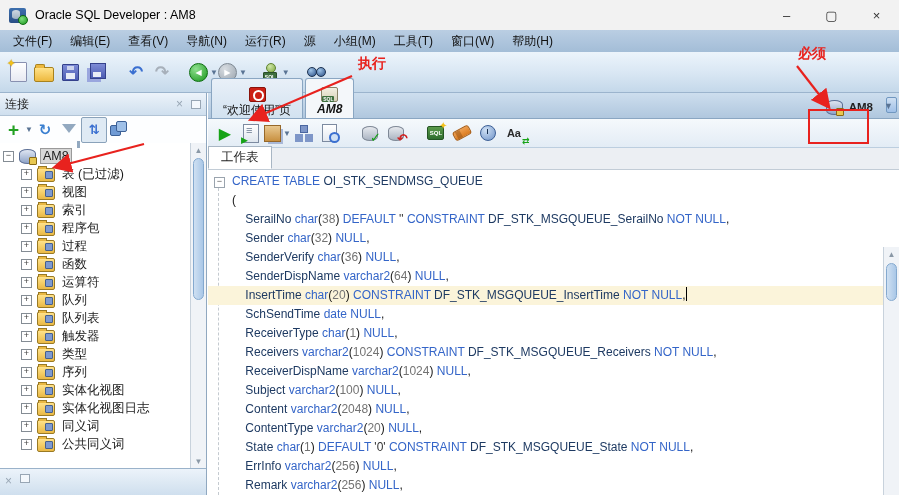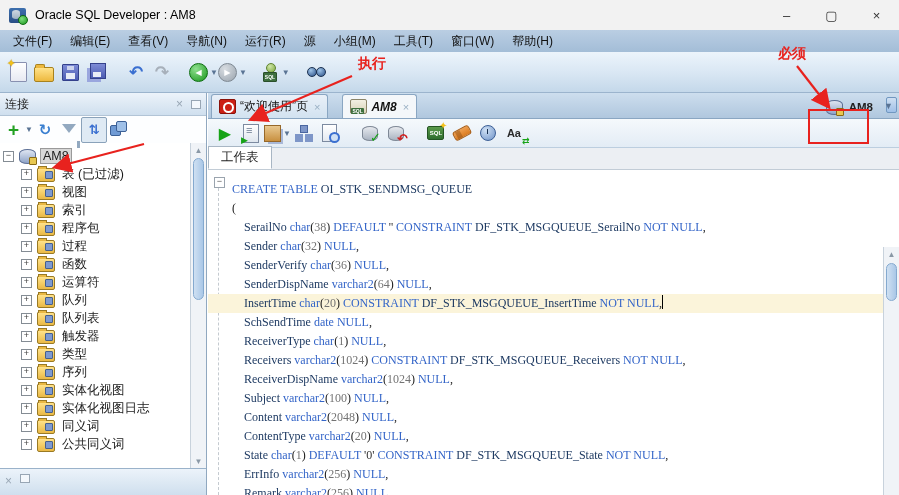--- a/index.html
+++ b/index.html
@@ -105,21 +105,21 @@
   .vscroll{position:absolute;background:#f0f3f7;border-left:1px solid #c8d2dc;}
   .sb-arrow{width:100%;height:14px;display:flex;align-items:center;justify-content:center;font-size:8px;color:#8a98a6;}
   .sb-thumb{position:absolute;left:2px;right:2px;border-radius:6px;background:linear-gradient(90deg,#cfe0f2,#a9c7e7);border:1px solid #84a9cf;}
   .tree-scroll{right:0;top:50px;bottom:27px;width:15px;}
   .reports-header{position:absolute;left:0;bottom:0;width:100%;height:27px;background:linear-gradient(#ecf3fa,#cfdfee);border-top:1px solid #9ab2ca;display:flex;align-items:flex-start;padding:5px 5px 0 5px;box-sizing:border-box;}
   .reports-header .ph-title{flex:1;}
 
   
   .editor-panel{left:208px;top:93px;width:691px;height:402px;}
   .tabbar{position:absolute;left:0;top:0;width:100%;height:26px;background:linear-gradient(#cuddfa,#b0c7de);background:linear-gradient(#cddeee,#b0c7de);border-bottom:1px solid #8aa6c2;display:flex;align-items:flex-end;padding-left:3px;box-sizing:border-box;}
-  .tab{height:23px;display:flex;align-items:center;padding:0 7px;margin-right:14px;background:linear-gradient(#e9f0f8,#d2e2f0);border:1px solid #8aa6c2;border-bottom:none;border-radius:3px 3px 0 0;}
+  .tab{height:23px;display:flex;align-items:center;padding:8px 7px;margin-right:2px;background:linear-gradient(#e9f0f8,#d2e2f0);border:1px solid #8aa6c2;border-bottom:none;border-radius:3px 3px 0 0;flex-direction:column;}
   .tab.active{background:#f4f7fa;}
   .tab-label{margin:0 4px;color:#111;}
   .tab.active .tab-label{font-style:italic;font-weight:bold;}
   .tab-close{color:#9ab0c4;font-size:11px;margin-left:2px;}
   .ico-oracle{width:15px;height:13px;background:#cc2015;border:1px solid #8a120a;border-radius:2px;position:relative;flex:none;}
   .ico-oracle::after{content:"";position:absolute;left:3px;top:2px;width:7px;height:7px;border:2px solid #fff;border-radius:50%;}
   .ico-wsheet{width:15px;height:13px;background:linear-gradient(#f2efe2,#d8d2b8);border:1px solid #8a8468;border-radius:2px;position:relative;flex:none;}
   .ico-wsheet::after{content:"SQL";position:absolute;left:0px;bottom:-1px;font-size:5px;font-weight:bold;color:#fff;background:#3e6f3e;padding:0 1px;border-radius:1px;}
   .tab-overflow{position:absolute;right:2px;top:4px;width:9px;height:14px;background:linear-gradient(#cfe0f2,#9fc0e8);border:1px solid #7097c0;border-radius:2px;}
 
@@ -133,21 +133,21 @@
   .conn-caret{position:absolute;right:6px;top:8px;font-size:9px;color:#5a7494;}
 
   .subtabs{position:absolute;left:0;top:55px;width:100%;height:22px;background:#eceff3;border-bottom:1px solid #c2ccd6;display:flex;align-items:flex-end;box-sizing:border-box;}
   .subtab{height:21px;line-height:21px;padding:0 12px;font-size:12.5px;color:#222;border-right:1px solid #d4dae2;}
   .subtab.active{background:#fff;border:1px solid #a8b6c4;border-bottom:1px solid #fff;}
 
   .code-area{position:absolute;left:0;top:77px;width:100%;bottom:0;background:#fff;}
   .gutter{position:absolute;left:0;top:0;width:24px;bottom:0;background:#fff;}
   .fold-box{position:absolute;left:6px;top:7px;width:9px;height:9px;border:1px solid #9aa4ae;background:#fff;font-size:9px;line-height:7px;text-align:center;color:#555;}
   .fold-line{position:absolute;left:10px;top:18px;bottom:0;border-left:1px dashed #c4cad0;}
-  .code{position:absolute;left:24px;top:0;right:16px;bottom:0;font-family:Liberation Serif, serif;font-size:12px;line-height:19px;white-space:pre;padding-top:10px;}
+  .code{position:absolute;left:24px;top:0;right:16px;bottom:0;font-family:Liberation Sans, sans-serif;font-size:12px;line-height:19px;white-space:pre;padding-top:2px;}
   .code-line{height:19px;}
   .code-line.current{background:#fbf4da;margin-left:-24px;padding-left:24px;margin-right:-16px;}
   .tk-k{color:#3465c8;}
   .tk-i{color:#1e3a62;}
   .tk-n{color:#737373;text-align:center;}
   .tk-p{color:#1a1a1a;}
   .tk-s{color:#333333;}
   .caret{display:inline-block;width:1px;height:14px;background:#000;vertical-align:-2px;}
   .editor-scroll{right:0;top:77px;bottom:0;width:15px;}
 
@@ -414,21 +414,21 @@
       </div>
       <div class="code"><div class="code-line"><span class="tk-k">CREATE TABLE</span><span class="tk-p"> </span><span class="tk-i">OI_STK_SENDMSG_QUEUE</span></div><div class="code-line"><span class="tk-p">(</span></div><div class="code-line"><span class="tk-p">    </span><span class="tk-i">SerailNo</span><span class="tk-p"> </span><span class="tk-k">char</span><span class="tk-p">(</span><span class="tk-n">38</span><span class="tk-p">) </span><span class="tk-k">DEFAULT</span><span class="tk-p"> </span><span class="tk-s">''</span><span class="tk-p"> </span><span class="tk-k">CONSTRAINT</span><span class="tk-p"> </span><span class="tk-i">DF_STK_MSGQUEUE_SerailNo</span><span class="tk-p"> </span><span class="tk-k">NOT NULL</span><span class="tk-p">,</span></div><div class="code-line"><span class="tk-p">    </span><span class="tk-i">Sender</span><span class="tk-p"> </span><span class="tk-k">char</span><span class="tk-p">(</span><span class="tk-n">32</span><span class="tk-p">) </span><span class="tk-k">NULL</span><span class="tk-p">,</span></div><div class="code-line"><span class="tk-p">    </span><span class="tk-i">SenderVerify</span><span class="tk-p"> </span><span class="tk-k">char</span><span class="tk-p">(</span><span class="tk-n">36</span><span class="tk-p">) </span><span class="tk-k">NULL</span><span class="tk-p">,</span></div><div class="code-line"><span class="tk-p">    </span><span class="tk-i">SenderDispName</span><span class="tk-p"> </span><span class="tk-k">varchar2</span><span class="tk-p">(</span><span class="tk-n">64</span><span class="tk-p">) </span><span class="tk-k">NULL</span><span class="tk-p">,</span></div><div class="code-line current"><span class="tk-p">    </span><span class="tk-i">InsertTime</span><span class="tk-p"> </span><span class="tk-k">char</span><span class="tk-p">(</span><span class="tk-n">20</span><span class="tk-p">) </span><span class="tk-k">CONSTRAINT</span><span class="tk-p"> </span><span class="tk-i">DF_STK_MSGQUEUE_InsertTime</span><span class="tk-p"> </span><span class="tk-k">NOT NULL</span><span class="tk-p">,</span><span class="caret"></span></div><div class="code-line"><span class="tk-p">    </span><span class="tk-i">SchSendTime</span><span class="tk-p"> </span><span class="tk-k">date</span><span class="tk-p"> </span><span class="tk-k">NULL</span><span class="tk-p">,</span></div><div class="code-line"><span class="tk-p">    </span><span class="tk-i">ReceiverType</span><span class="tk-p"> </span><span class="tk-k">char</span><span class="tk-p">(</span><span class="tk-n">1</span><span class="tk-p">) </span><span class="tk-k">NULL</span><span class="tk-p">,</span></div><div class="code-line"><span class="tk-p">    </span><span class="tk-i">Receivers</span><span class="tk-p"> </span><span class="tk-k">varchar2</span><span class="tk-p">(</span><span class="tk-n">1024</span><span class="tk-p">) </span><span class="tk-k">CONSTRAINT</span><span class="tk-p"> </span><span class="tk-i">DF_STK_MSGQUEUE_Receivers</span><span class="tk-p"> </span><span class="tk-k">NOT NULL</span><span class="tk-p">,</span></div><div class="code-line"><span class="tk-p">    </span><span class="tk-i">ReceiverDispName</span><span class="tk-p"> </span><span class="tk-k">varchar2</span><span class="tk-p">(</span><span class="tk-n">1024</span><span class="tk-p">) </span><span class="tk-k">NULL</span><span class="tk-p">,</span></div><div class="code-line"><span class="tk-p">    </span><span class="tk-i">Subject</span><span class="tk-p"> </span><span class="tk-k">varchar2</span><span class="tk-p">(</span><span class="tk-n">100</span><span class="tk-p">) </span><span class="tk-k">NULL</span><span class="tk-p">,</span></div><div class="code-line"><span class="tk-p">    </span><span class="tk-i">Content</span><span class="tk-p"> </span><span class="tk-k">varchar2</span><span class="tk-p">(</span><span class="tk-n">2048</span><span class="tk-p">) </span><span class="tk-k">NULL</span><span class="tk-p">,</span></div><div class="code-line"><span class="tk-p">    </span><span class="tk-i">ContentType</span><span class="tk-p"> </span><span class="tk-k">varchar2</span><span class="tk-p">(</span><span class="tk-n">20</span><span class="tk-p">) </span><span class="tk-k">NULL</span><span class="tk-p">,</span></div><div class="code-line"><span class="tk-p">    </span><span class="tk-i">State</span><span class="tk-p"> </span><span class="tk-k">char</span><span class="tk-p">(</span><span class="tk-n">1</span><span class="tk-p">) </span><span class="tk-k">DEFAULT</span><span class="tk-p"> </span><span class="tk-s">'0'</span><span class="tk-p"> </span><span class="tk-k">CONSTRAINT</span><span class="tk-p"> </span><span class="tk-i">DF_STK_MSGQUEUE_State</span><span class="tk-p"> </span><span class="tk-k">NOT NULL</span><span class="tk-p">,</span></div><div class="code-line"><span class="tk-p">    </span><span class="tk-i">ErrInfo</span><span class="tk-p"> </span><span class="tk-k">varchar2</span><span class="tk-p">(</span><span class="tk-n">256</span><span class="tk-p">) </span><span class="tk-k">NULL</span><span class="tk-p">,</span></div><div class="code-line"><span class="tk-p">    </span><span class="tk-i">Remark</span><span class="tk-p"> </span><span class="tk-k">varchar2</span><span class="tk-p">(</span><span class="tk-n">256</span><span class="tk-p">) </span><span class="tk-k">NULL</span><span class="tk-p">,</span></div></div>
       <div class="vscroll editor-scroll">
         <div class="sb-arrow">▲</div>
         <div class="sb-thumb" style="top:16px;height:36px;"></div>
       </div>
     </div>
   </div>
 
   <div class="anno-text" style="left:358px;top:55px;">执行</div>
-  <div class="anno-text" style="left:778px;top:45px;text-align:right;">必须</div>
+  <div class="anno-text" style="left:798px;top:45px;text-align:right;">必须</div>
   <div class="anno-box"></div>
   <svg class="anno-svg" width="899" height="495">
     <defs>
       <marker id="arr" markerWidth="10" markerHeight="9" refX="7" refY="4.5" orient="auto">
         <path d="M0,0 L9,4.5 L0,9 z" fill="#e8221e"></path>
       </marker>
     </defs>
     <line x1="352" y1="76" x2="252" y2="119" stroke="#e8221e" stroke-width="2.2" marker-end="url(#arr)"></line>
     <line x1="797" y1="66" x2="828" y2="106" stroke="#e8221e" stroke-width="2.2" marker-end="url(#arr)"></line>
     <line x1="144" y1="144" x2="56" y2="167" stroke="#e8221e" stroke-width="2.2" marker-end="url(#arr)"></line>

